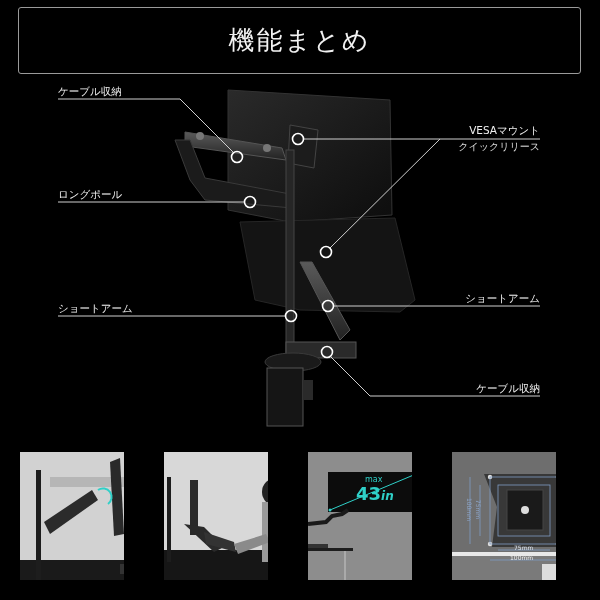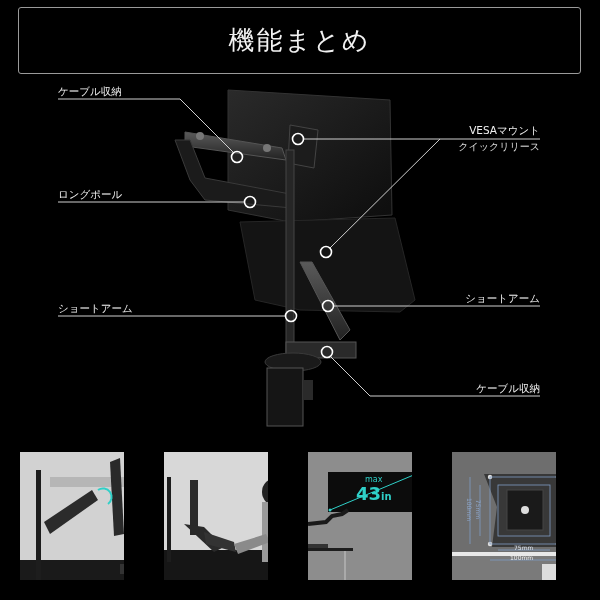--- a/index.html
+++ b/index.html
@@ -117,21 +117,21 @@
     <line x1="22" y1="58" x2="108" y2="22" stroke="#2fd0c8" stroke-width="1"></line>
     <circle cx="22" cy="58" r="1.5" fill="#2fd0c8"></circle>
     <circle cx="108" cy="22" r="1.5" fill="#2fd0c8"></circle>
     <polyline points="0,72 18,70 24,64 34,62 40,58" stroke="#1a1a1a" stroke-width="4" fill="none"></polyline>
     <rect x="0" y="96" width="45" height="3" fill="#1d1d1d"></rect>
     <rect x="0" y="92" width="20" height="4" fill="#333"></rect>
     <rect x="36" y="99" width="2" height="29" fill="#aaa"></rect>
   </svg>
   <div class="max-text" style="left:57px;top:23px;font-size:8px;font-weight:normal;">max</div>
   <div class="max-text" style="left:48px;top:31px;font-size:18px;">
-    <span>43</span><span style="font-size:10px;">in</span>
+    <span>43</span><span style="font-size:12px;font-style:italic;">in</span>
   </div>
 </div>
 
 <div class="thumb" style="left:452px;background:#6e6e6e;">
   <svg width="128" height="128" viewBox="0 0 128 128">
     <rect x="0" y="100" width="128" height="4" fill="#e8e8e8"></rect>
     <rect x="0" y="104" width="128" height="24" fill="#7a7a7a"></rect>
     <polygon points="32,22 112,22 105,45 112,95 40,95 45,55" fill="#2a2a2a" opacity="0.8"></polygon>
     <rect x="55" y="38" width="36" height="40" fill="#1a1a1a" stroke="#444"></rect>
     <circle cx="73" cy="58" r="4" fill="#ddd"></circle>

